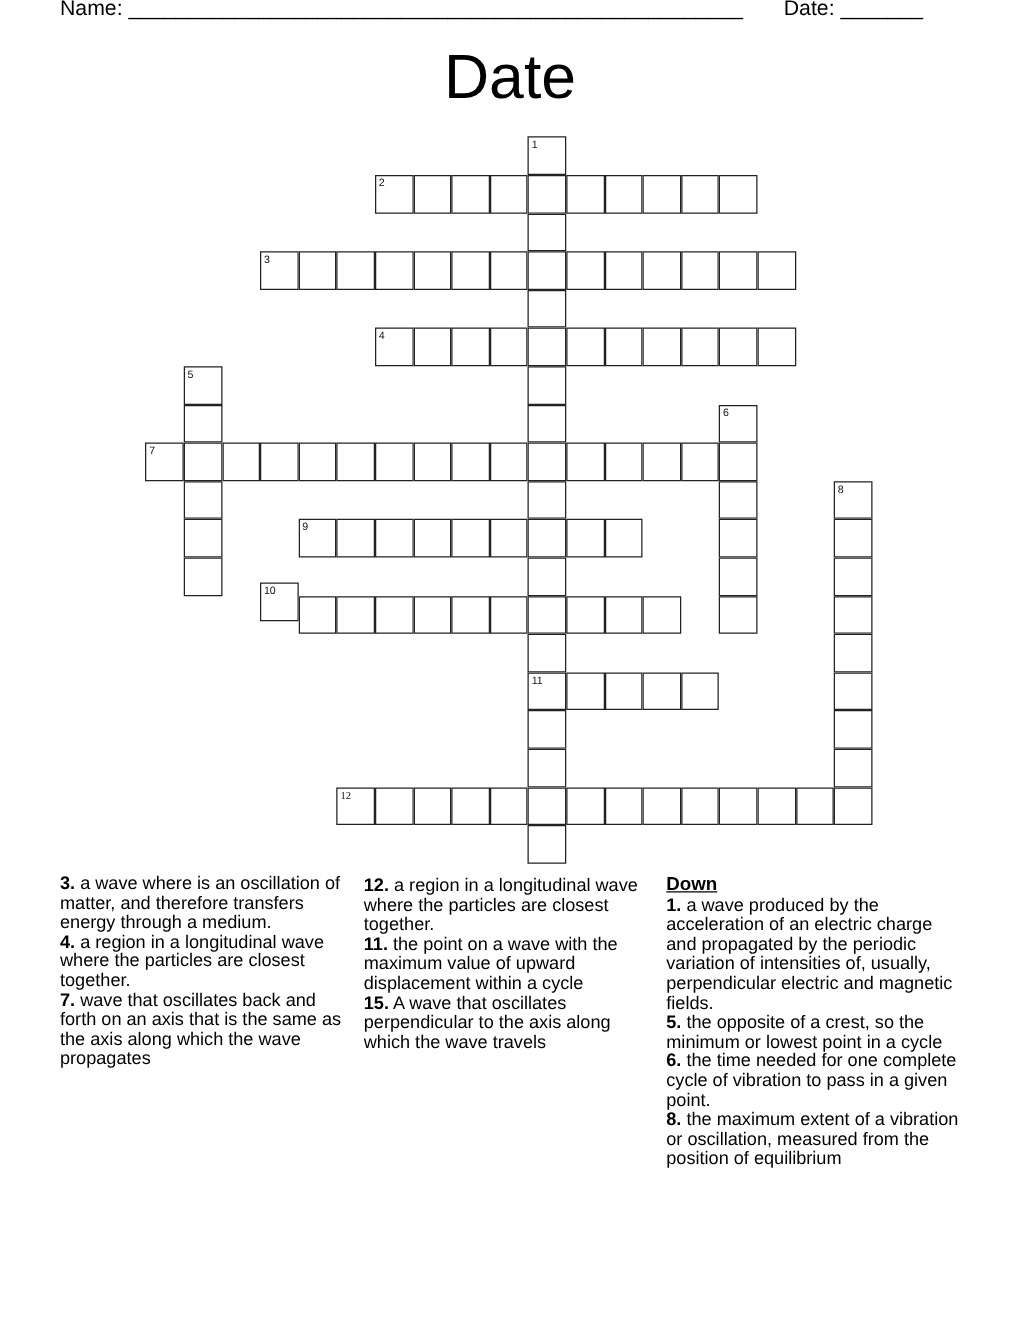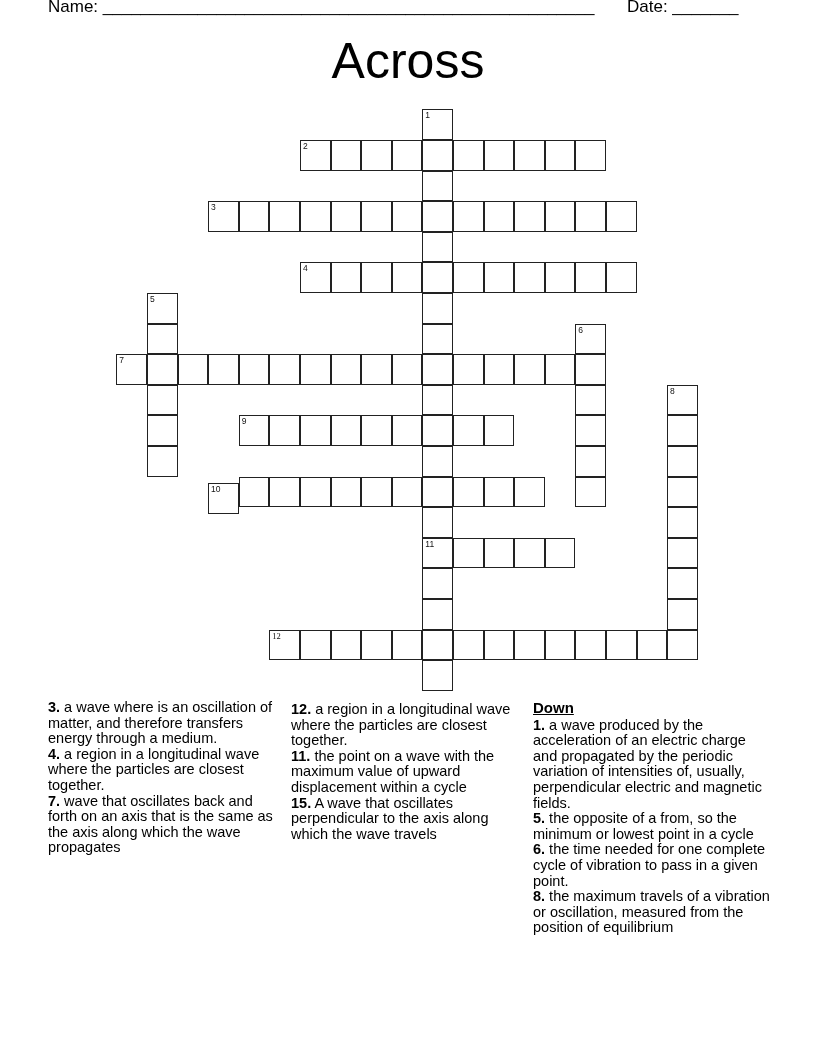--- a/index.html
+++ b/index.html
@@ -18,21 +18,21 @@
   .clue b { font-weight: bold; }
   .col1 { left: 48px; width: 236px; }
   .col2 { left: 291px; width: 236px; }
   .col3 { left: 533px; width: 240px; }
 </style>
 </head>
 <body>
 
 <div class="header-line">Name: ____________________________________________________</div>
 <div class="date-line">Date: _______</div>
-<div class="title">Across</div>
+<div class="title">Date</div>
 
 <div class="grid" id="grid">
     <div class="cell" style="left: 306px; top: 0px;">
       <span class="num">1</span>
     </div>
     <div class="cell" style="left: 306px; top: 30.6px;"></div>
     <div class="cell" style="left: 306px; top: 61.2px;"></div>
     <div class="cell" style="left: 306px; top: 91.8px;"></div>
     <div class="cell" style="left: 306px; top: 122.4px;"></div>
     <div class="cell" style="left: 306px; top: 153px;"></div>
@@ -134,21 +134,21 @@
     <div class="cell" style="left: 122.4px; top: 306px;">
       <span class="num">9</span>
     </div>
     <div class="cell" style="left: 153px; top: 306px;"></div>
     <div class="cell" style="left: 183.6px; top: 306px;"></div>
     <div class="cell" style="left: 214.2px; top: 306px;"></div>
     <div class="cell" style="left: 244.8px; top: 306px;"></div>
     <div class="cell" style="left: 275.4px; top: 306px;"></div>
     <div class="cell" style="left: 336.6px; top: 306px;"></div>
     <div class="cell" style="left: 367.2px; top: 306px;"></div>
-    <div class="cell" style="left: 91.8px; top: 374px;">
+    <div class="cell" style="left: 91.8px; top: 357px;">
       <span class="num">10</span>
     </div>
     <div class="cell" style="left: 122.4px; top: 367.2px;"></div>
     <div class="cell" style="left: 153px; top: 367.2px;"></div>
     <div class="cell" style="left: 183.6px; top: 367.2px;"></div>
     <div class="cell" style="left: 214.2px; top: 367.2px;"></div>
     <div class="cell" style="left: 244.8px; top: 367.2px;"></div>
     <div class="cell" style="left: 275.4px; top: 367.2px;"></div>
     <div class="cell" style="left: 336.6px; top: 367.2px;"></div>
     <div class="cell" style="left: 367.2px; top: 367.2px;"></div>
@@ -181,16 +181,16 @@
 
 <div class="clues col2" style="top:702px">
   <div class="clue"><b>12.</b><span> a region in a longitudinal wave where the particles are closest together.</span></div>
   <div class="clue"><b>11.</b><span> the point on a wave with the maximum value of upward displacement within a cycle</span></div>
   <div class="clue"><b>15.</b><span> A wave that oscillates perpendicular to the axis along which the wave travels</span></div>
 </div>
 
 <div class="clues col3">
   <h3>Down</h3>
   <div class="clue"><b>1.</b><span> a wave produced by the acceleration of an electric charge and propagated by the periodic variation of intensities of, usually, perpendicular electric and magnetic fields.</span></div>
-  <div class="clue"><b>5.</b><span> the opposite of a from, so the minimum or lowest point in a cycle</span></div>
+  <div class="clue"><b>5.</b><span> the opposite of a crest, so the minimum or lowest point in a cycle</span></div>
   <div class="clue"><b>6.</b><span> the time needed for one complete cycle of vibration to pass in a given point.</span></div>
-  <div class="clue"><b>8.</b><span> the maximum travels of a vibration or oscillation, measured from the position of equilibrium</span></div>
+  <div class="clue"><b>8.</b><span> the maximum extent of a vibration or oscillation, measured from the position of equilibrium</span></div>
 </div>
 
 </body></html>

